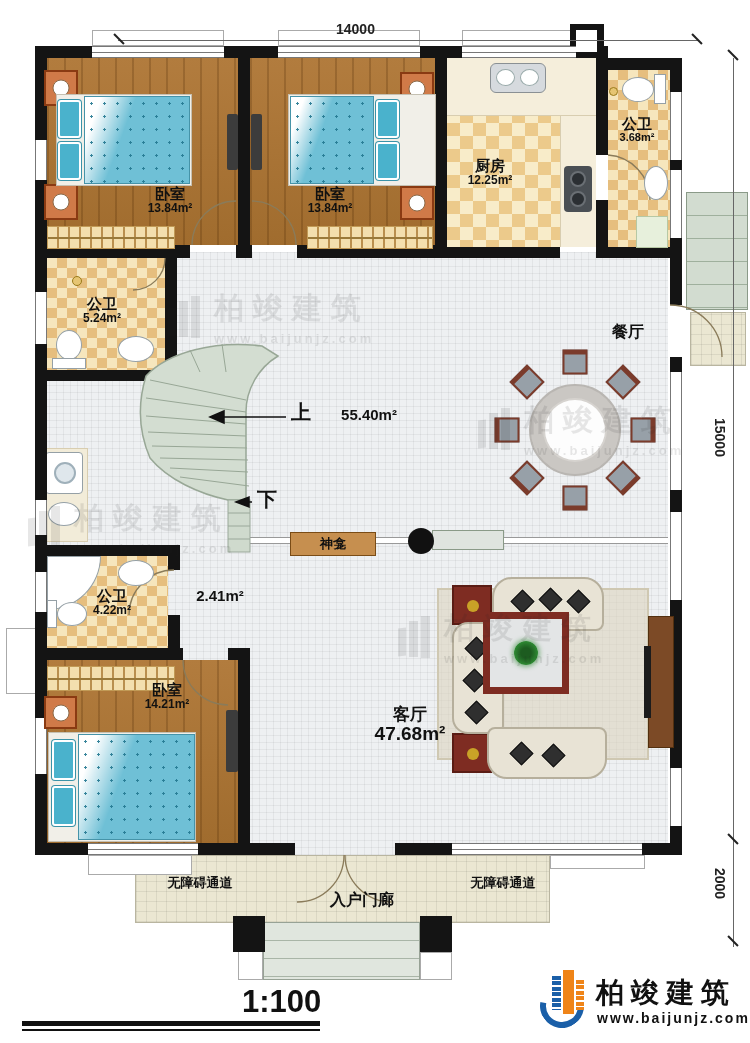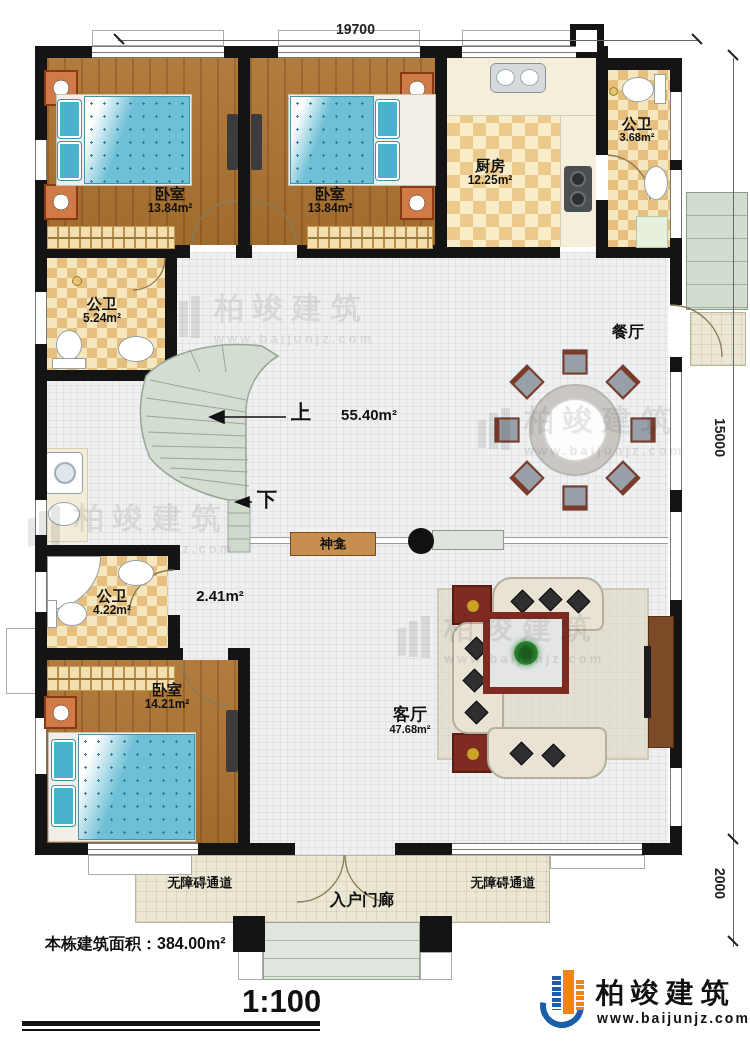--- a/index.html
+++ b/index.html
@@ -319,21 +319,21 @@
   </div>
   <div class="a lbl" style="left:112px;top:682px;width:110px;">
     <div class="nm">卧室</div>
     <div class="ar">14.21m²</div>
   </div>
   <div class="a lbl" style="left:588px;top:324px;width:80px;">
     <div class="nm" style="font-size:16px;">餐厅</div>
   </div>
   <div class="a lbl" style="left:360px;top:706px;width:100px;">
     <div class="nm" style="font-size:17px;">客厅</div>
-    <div class="ar" style="font-size:11px;">47.68m²</div>
+    <div class="ar" style="font-size:19px;">47.68m²</div>
   </div>
   <div class="a lbl" style="left:326px;top:407px;width:86px;font-size:15px;">55.40m²</div>
   <div class="a lbl" style="left:182px;top:588px;width:76px;font-size:15px;">2.41m²</div>
   <div class="a lbl" style="left:288px;top:402px;width:26px;font-size:20px;">上</div>
   <div class="a lbl" style="left:254px;top:489px;width:26px;font-size:20px;">下</div>
   <div class="a lbl" style="left:145px;top:876px;width:110px;font-size:13px;">无障碍通道</div>
   <div class="a lbl" style="left:448px;top:876px;width:110px;font-size:13px;">无障碍通道</div>
   <div class="a lbl" style="left:288px;top:892px;width:114px;font-size:16px;padding-left:34px;">入户门廊</div>
 
   <div class="a wm" style="left:168px;top:288px;">
@@ -365,30 +365,29 @@
         <b style="left:0;top:12px;width:8px;height:28px;transform:skewY(-8deg);"></b>
         <b style="left:11px;top:5px;width:9px;height:36px;"></b>
         <b style="left:23px;top:0;width:9px;height:42px;"></b>
       </span>
     <span><span class="tx1">柏竣建筑</span><br><span class="tx2">www.baijunjz.com</span></span>
   </div>
 
   <div class="a dline" style="left:118px;top:40px;width:580px;height:1px;"></div>
   <div class="a tick" style="left:112px;top:38px;"></div>
   <div class="a tick" style="left:690px;top:38px;"></div>
-  <div class="a dim" style="left:336px;top:21px;">19700</div>
+  <div class="a dim" style="left:336px;top:21px;">14000</div>
   <div class="a dline" style="left:733px;top:58px;width:1px;height:785px;"></div>
   <div class="a tick" style="left:726px;top:54px;"></div>
   <div class="a tick" style="left:726px;top:838px;"></div>
   <div class="a dim" style="left:728px;top:418px;transform:rotate(90deg);transform-origin:left top;">15000</div>
   <div class="a dline" style="left:733px;top:843px;width:1px;height:104px;"></div>
   <div class="a tick" style="left:726px;top:940px;"></div>
   <div class="a dim" style="left:728px;top:868px;transform:rotate(90deg);transform-origin:left top;">2000</div>
 
-  <div class="a" style="left:45px;top:934px;font-size:16px;font-weight:bold;">本栋建筑面积：384.00m²</div>
   <div class="a" style="left:22px;top:1021px;width:298px;height:5px;background:#111;"></div>
   <div class="a" style="left:22px;top:1029px;width:298px;height:2px;background:#111;"></div>
   <div class="a" style="left:242px;top:984px;font-size:31px;font-weight:bold;">1:100</div>
 
   <div class="a" style="left:540px;top:968px;width:52px;height:66px;">
     <i class="a" style="left:0;top:16px;width:44px;height:44px;border:6px solid transparent;border-left-color:#1a5fa8;border-bottom-color:#1a5fa8;border-radius:50%;transform:rotate(-35deg);"></i>
     <i class="a" style="left:12px;top:8px;width:9px;height:34px;background:repeating-linear-gradient(180deg,#1a5fa8 0 4px,#fff 4px 5.5px);"></i>
     <i class="a" style="left:23px;top:2px;width:11px;height:44px;background:#ef8418;"></i>
     <i class="a" style="left:36px;top:12px;width:8px;height:30px;background:repeating-linear-gradient(180deg,#ef8418 0 4px,#fff 4px 5.5px);"></i>
   </div>

